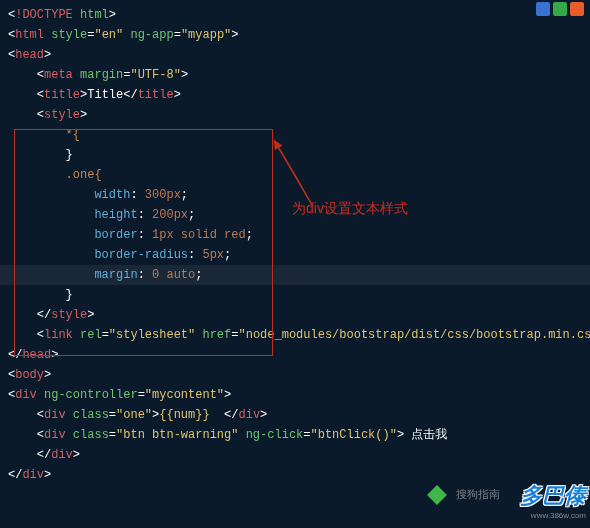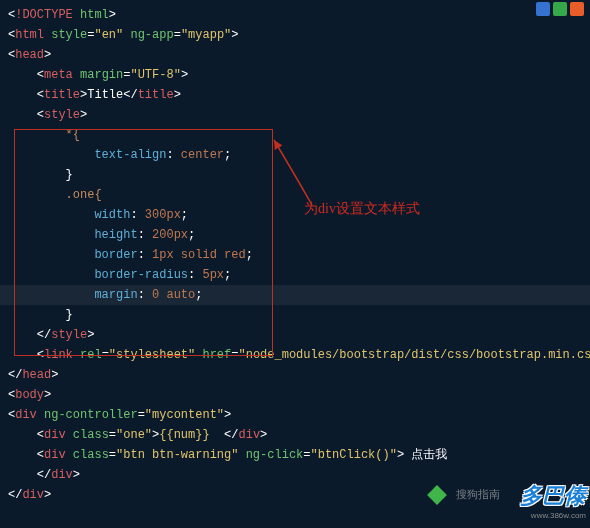--- a/index.html
+++ b/index.html
@@ -40,24 +40,24 @@
     pointer-events: none;
   }
   .arrow-svg {
     position: absolute;
     left: 262px;
     top: 130px;
     pointer-events: none;
   }
   .annotation {
     position: absolute;
-    left: 304px;
+    left: 292px;
     top: 200px;
     color: #d02a1f;
-    font-family: Liberation Serif, serif;
+    font-family: Liberation Sans, sans-serif;
     font-size: 14px;
   }
   .titlebar-icons {
     position: absolute;
     right: 6px;
     top: 2px;
     display: flex;
     gap: 3px;
   }
   .titlebar-icons .ico {
@@ -133,21 +133,20 @@
 <div class="line"><span class="br">&lt;</span><span class="tag">head</span><span class="br">&gt;</span></div>
 
 <div class="line">    <span class="br">&lt;</span><span class="tag">meta</span> <span class="attr">margin</span><span class="punct">=</span><span class="str">"UTF-8"</span><span class="br">&gt;</span></div>
 
 <div class="line">    <span class="br">&lt;</span><span class="tag">title</span><span class="br">&gt;</span><span class="txt">Title</span><span class="br">&lt;/</span><span class="tag">title</span><span class="br">&gt;</span></div>
 
 <div class="line">    <span class="br">&lt;</span><span class="tag">style</span><span class="br">&gt;</span></div>
 
 <div class="line">        <span class="css-sel">*{</span></div>
 
-<div class="line">            <span class="css-prop">text-align</span><span class="punct">:</span><span class="css-val"> center</span><span class="punct">;</span></div>
 
 <div class="line">        <span class="punct">}</span></div>
 
 <div class="line">        <span class="css-sel">.one{</span></div>
 
 <div class="line">            <span class="css-prop">width</span><span class="punct">:</span><span class="css-val"> 300px</span><span class="punct">;</span></div>
 
 <div class="line">            <span class="css-prop">height</span><span class="punct">:</span><span class="css-val"> 200px</span><span class="punct">;</span></div>
 
 <div class="line">            <span class="css-prop">border</span><span class="punct">:</span><span class="css-val"> 1px solid red</span><span class="punct">;</span></div>

